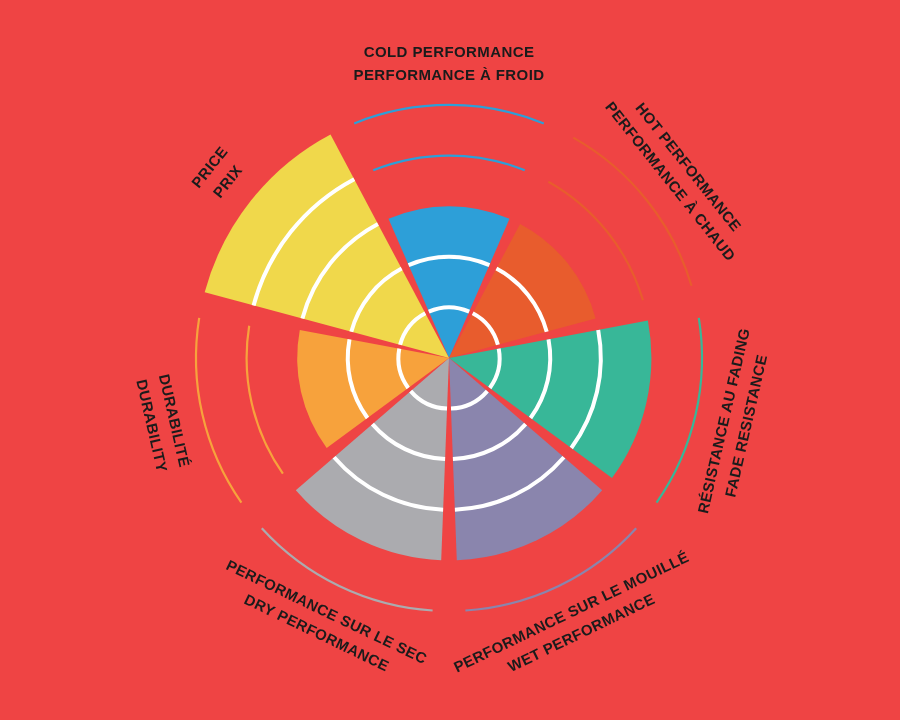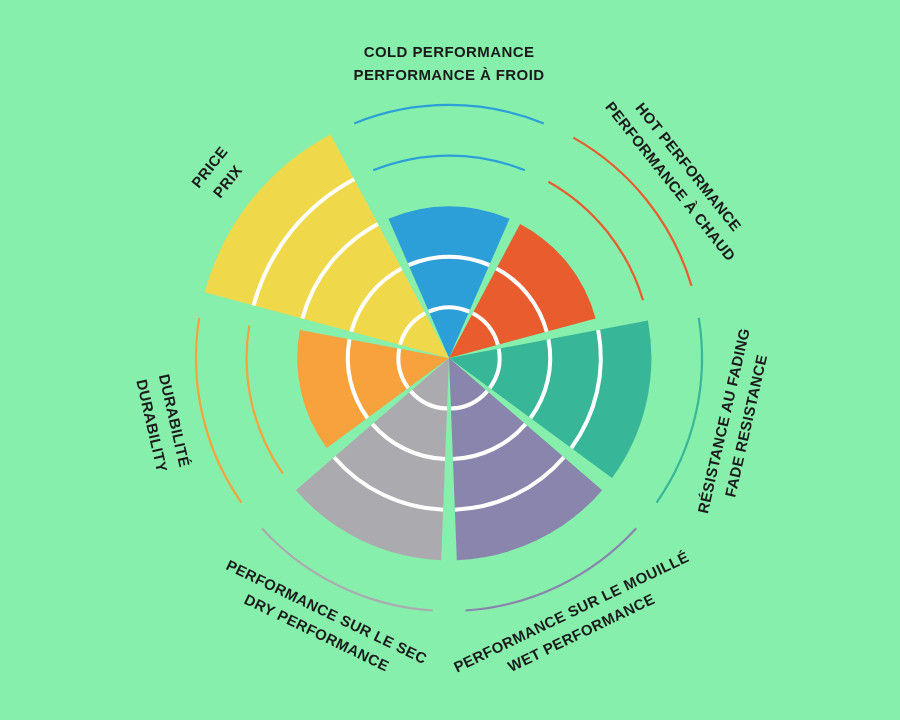--- a/index.html
+++ b/index.html
@@ -4,21 +4,21 @@
 <style>
   html, body {
     margin: 0;
     padding: 0;
     background: #ffffff;
   }
   .canvas {
     position: relative;
     width: 900px;
     height: 720px;
-    background: #86efac;
+    background: #ef4444;
     overflow: hidden;
   }
   .wheel-label {
     font-family: "Liberation Sans", "DejaVu Sans", sans-serif;
     font-weight: bold;
     font-size: 15px;
     letter-spacing: 0.4px;
     fill: #1b1b1b;
   }
 </style>

